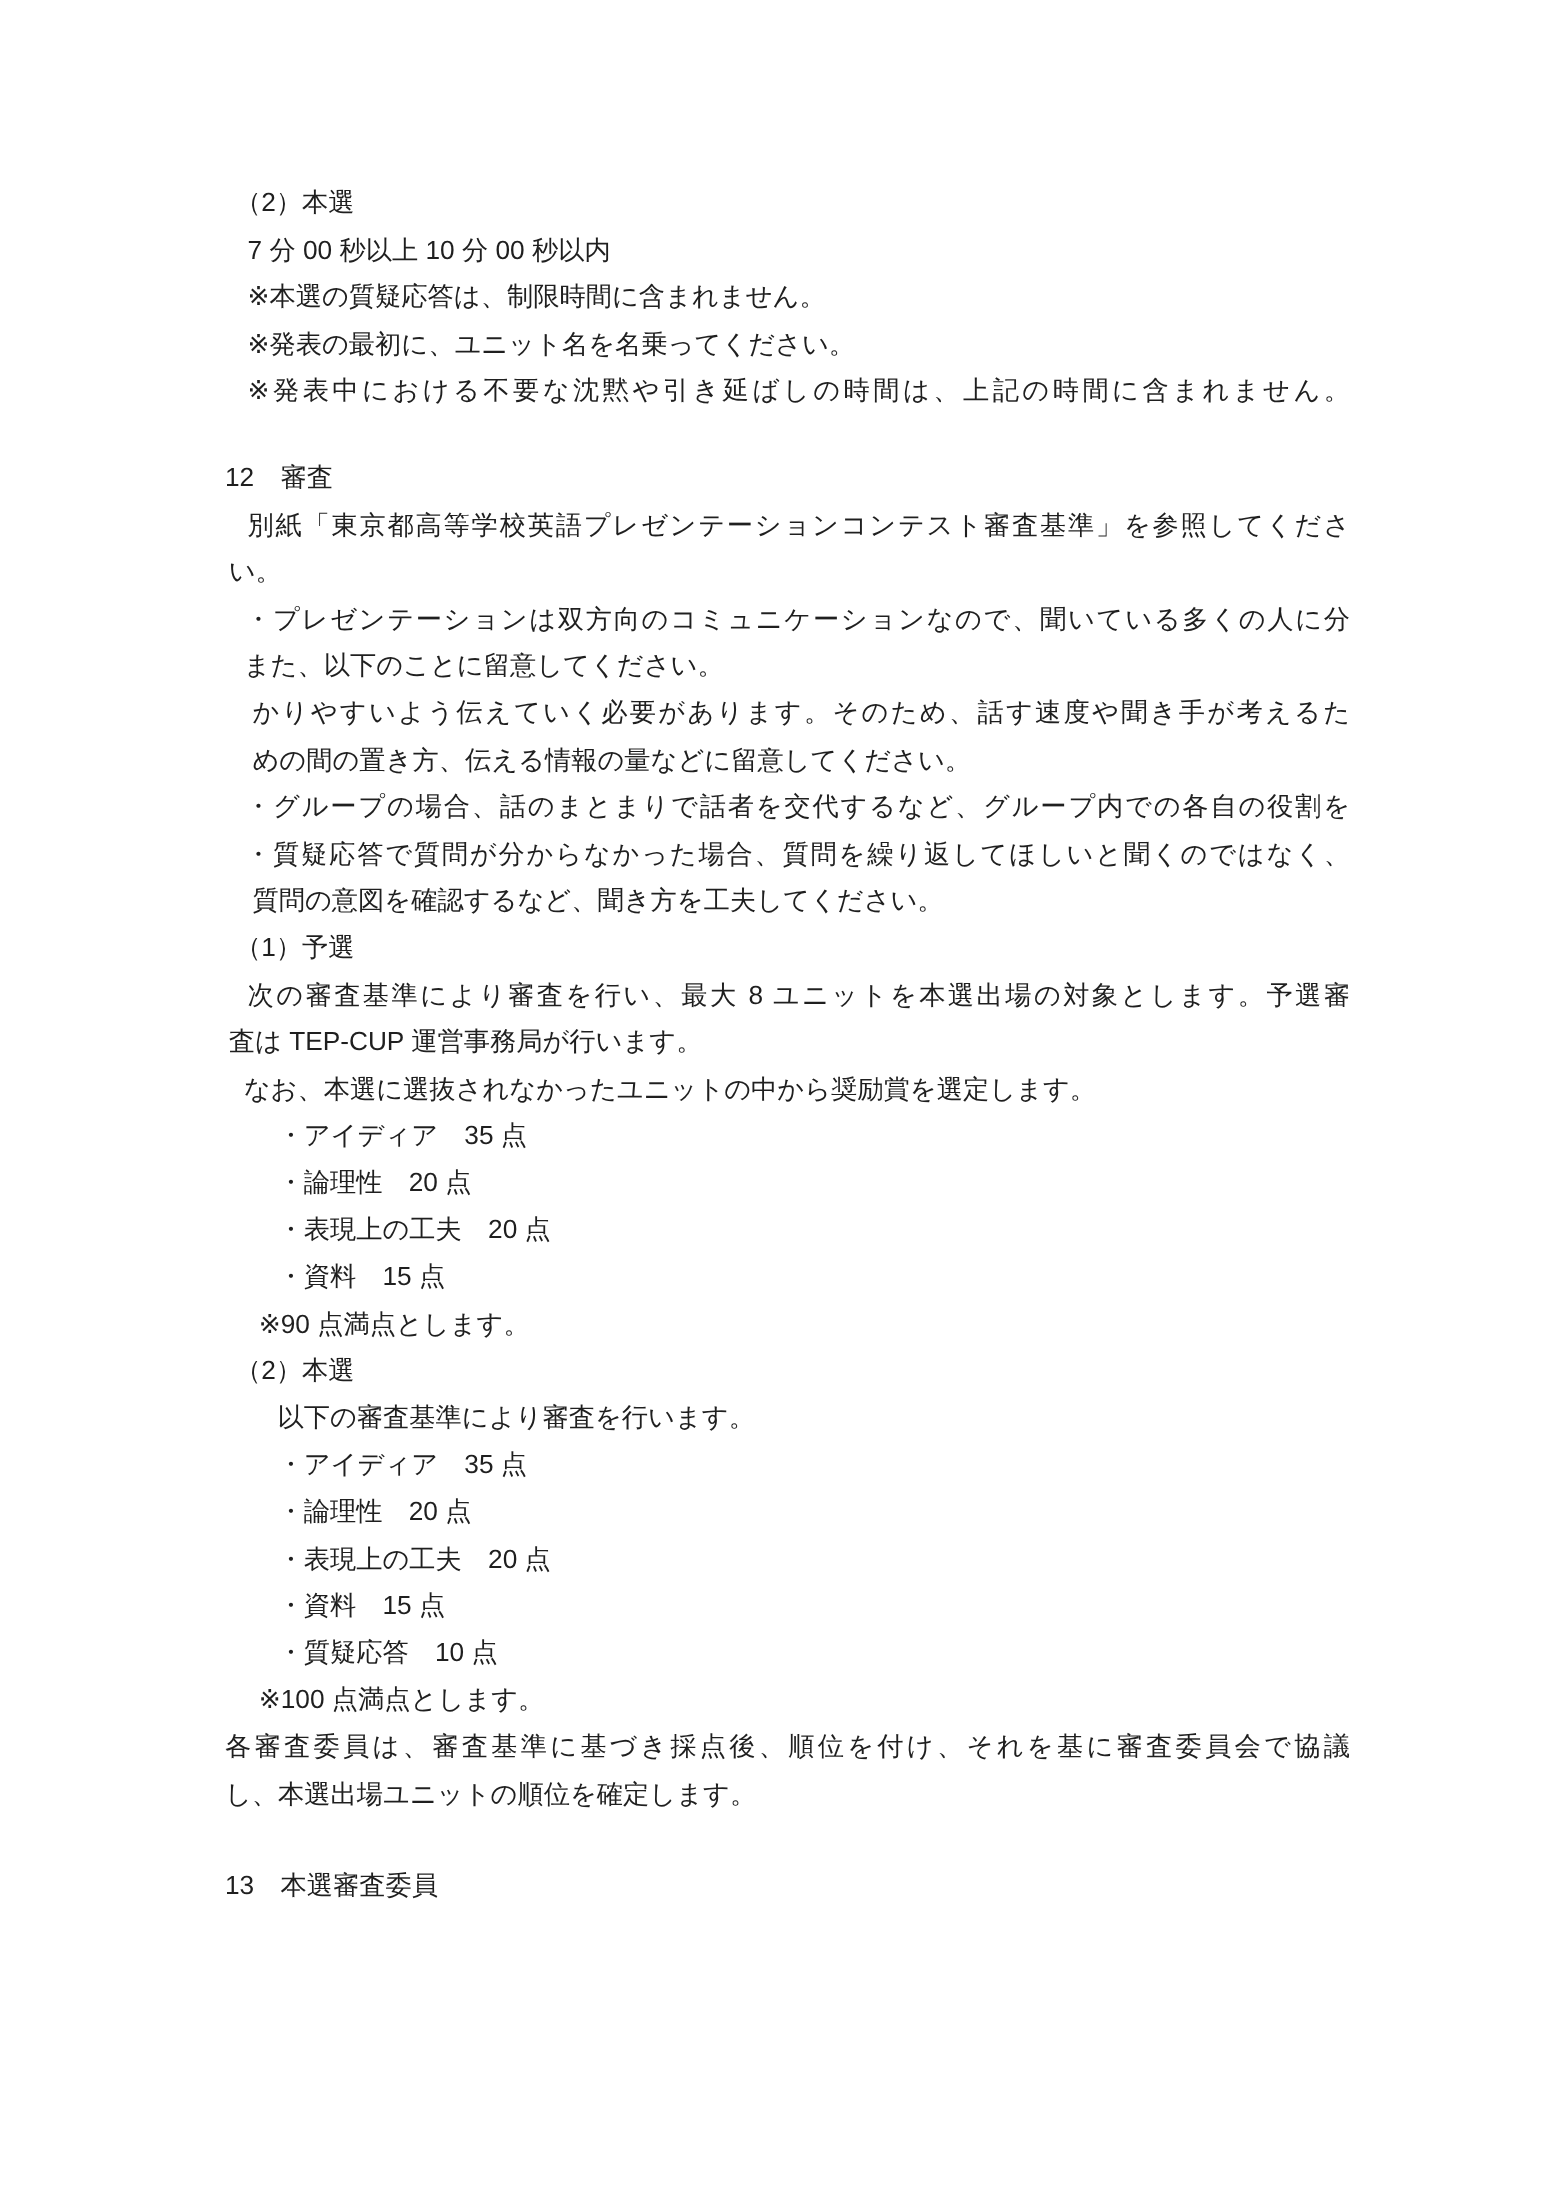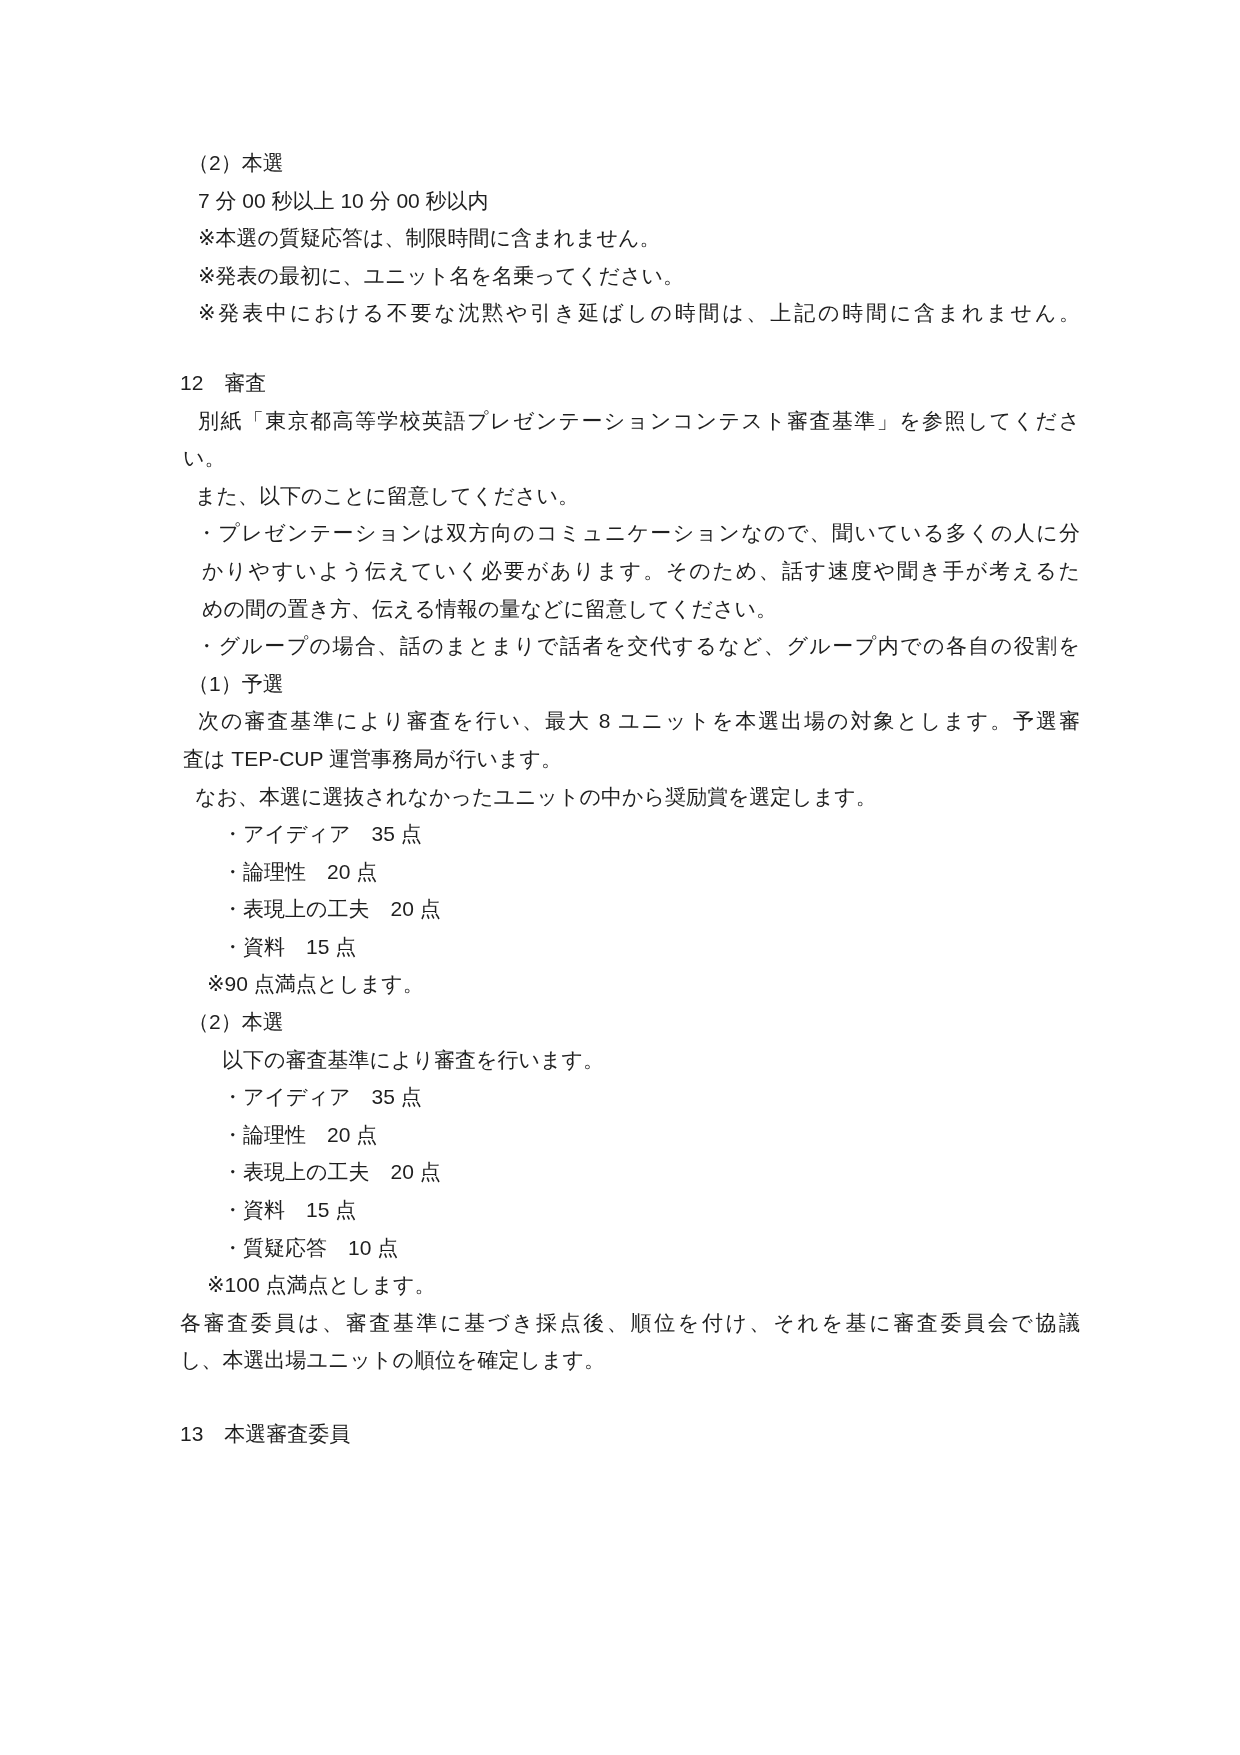--- a/index.html
+++ b/index.html
@@ -72,25 +72,27 @@
 <div class="page">
   <div class="content">
     <div class="line paren">（2）本選</div>
     <div class="line body">7 分 00 秒以上 10 分 00 秒以内</div>
     <div class="line body">※本選の質疑応答は、制限時間に含まれません。</div>
     <div class="line body">※発表の最初に、ユニット名を名乗ってください。</div>
     <div class="line body just">※発表中における不要な沈黙や引き延ばしの時間は、上記の時間に含まれません。</div>
     <div class="line num gap-before">12　審査</div>
     <div class="line body just">別紙「東京都高等学校英語プレゼンテーションコンテスト審査基準」を参照してくださ</div>
     <div class="line wrap0">い。</div>
+    <div class="line bullet just">・プレゼンテーションは双方向のコミュニケーションなので、聞いている多くの人に分</div>
     <div class="line p1">また、以下のことに留意してください。</div>
-    <div class="line bullet just">・プレゼンテーションは双方向のコミュニケーションなので、聞いている多くの人に分</div>
     <div class="line wrapb just">かりやすいよう伝えていく必要があります。そのため、話す速度や聞き手が考えるた</div>
     <div class="line wrapb">めの間の置き方、伝える情報の量などに留意してください。</div>
     <div class="line bullet just">・グループの場合、話のまとまりで話者を交代するなど、グループ内での各自の役割を</div>
+    <div class="line bullet just">・質疑応答で質問が分からなかった場合、質問を繰り返してほしいと聞くのではなく、</div>
+    <div class="line wrapb">質問の意図を確認するなど、聞き方を工夫してください。</div>
     <div class="line paren">（1）予選</div>
     <div class="line body just">次の審査基準により審査を行い、最大 8 ユニットを本選出場の対象とします。予選審</div>
     <div class="line wrap0">査は TEP-CUP 運営事務局が行います。</div>
     <div class="line p1">なお、本選に選抜されなかったユニットの中から奨励賞を選定します。</div>
     <div class="line score">・アイディア　35 点</div>
     <div class="line score">・論理性　20 点</div>
     <div class="line score">・表現上の工夫　20 点</div>
     <div class="line score">・資料　15 点</div>
     <div class="line note">※90 点満点とします。</div>
     <div class="line paren">（2）本選</div>

